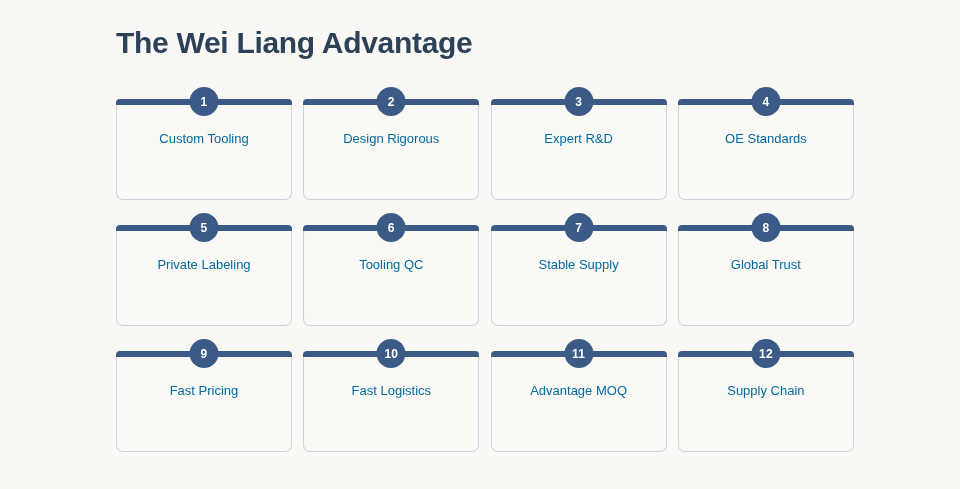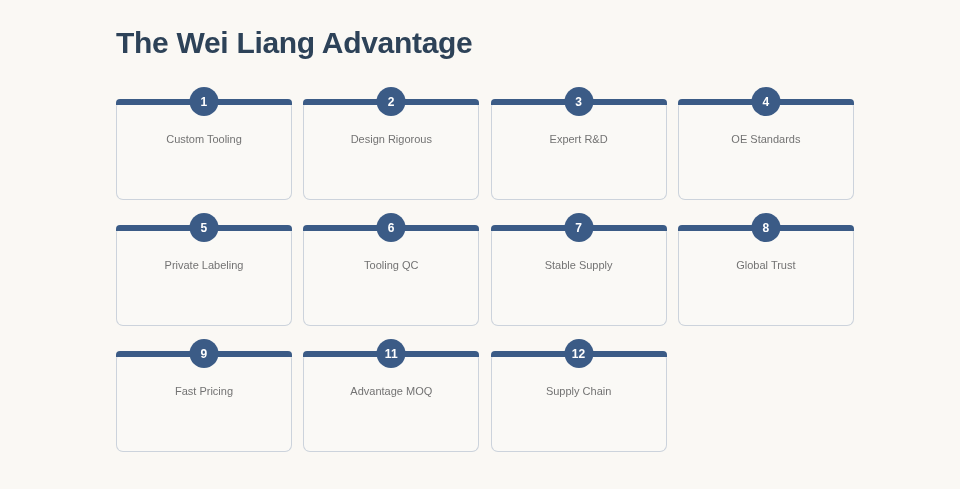--- a/index.html
+++ b/index.html
@@ -78,22 +78,22 @@
     font-size: 12px;
     font-weight: bold;
     display: flex;
     align-items: center;
     justify-content: center;
     line-height: 1;
     letter-spacing: 0.2px;
     z-index: 2;
   }
   .card-label {
-    font-size: 11px;
-    color: #737373;
+    font-size: 13px;
+    color: #0369a1;
     text-align: right;
     line-height: 18px;
     white-space: nowrap;
   }
 </style>
 </head>
 <body>
 
 <div class="page">
 
@@ -148,20 +148,25 @@
       <div class="card-badge">8</div>
       <div class="card-label">Global Trust</div>
     </div>
 
     <div class="card">
       <div class="card-topbar"></div>
       <div class="card-badge">9</div>
       <div class="card-label">Fast Pricing</div>
     </div>
 
+    <div class="card">
+      <div class="card-topbar"></div>
+      <div class="card-badge">10</div>
+      <div class="card-label">Fast Logistics</div>
+    </div>
 
     <div class="card">
       <div class="card-topbar"></div>
       <div class="card-badge">11</div>
       <div class="card-label">Advantage MOQ</div>
     </div>
 
     <div class="card">
       <div class="card-topbar"></div>
       <div class="card-badge">12</div>

